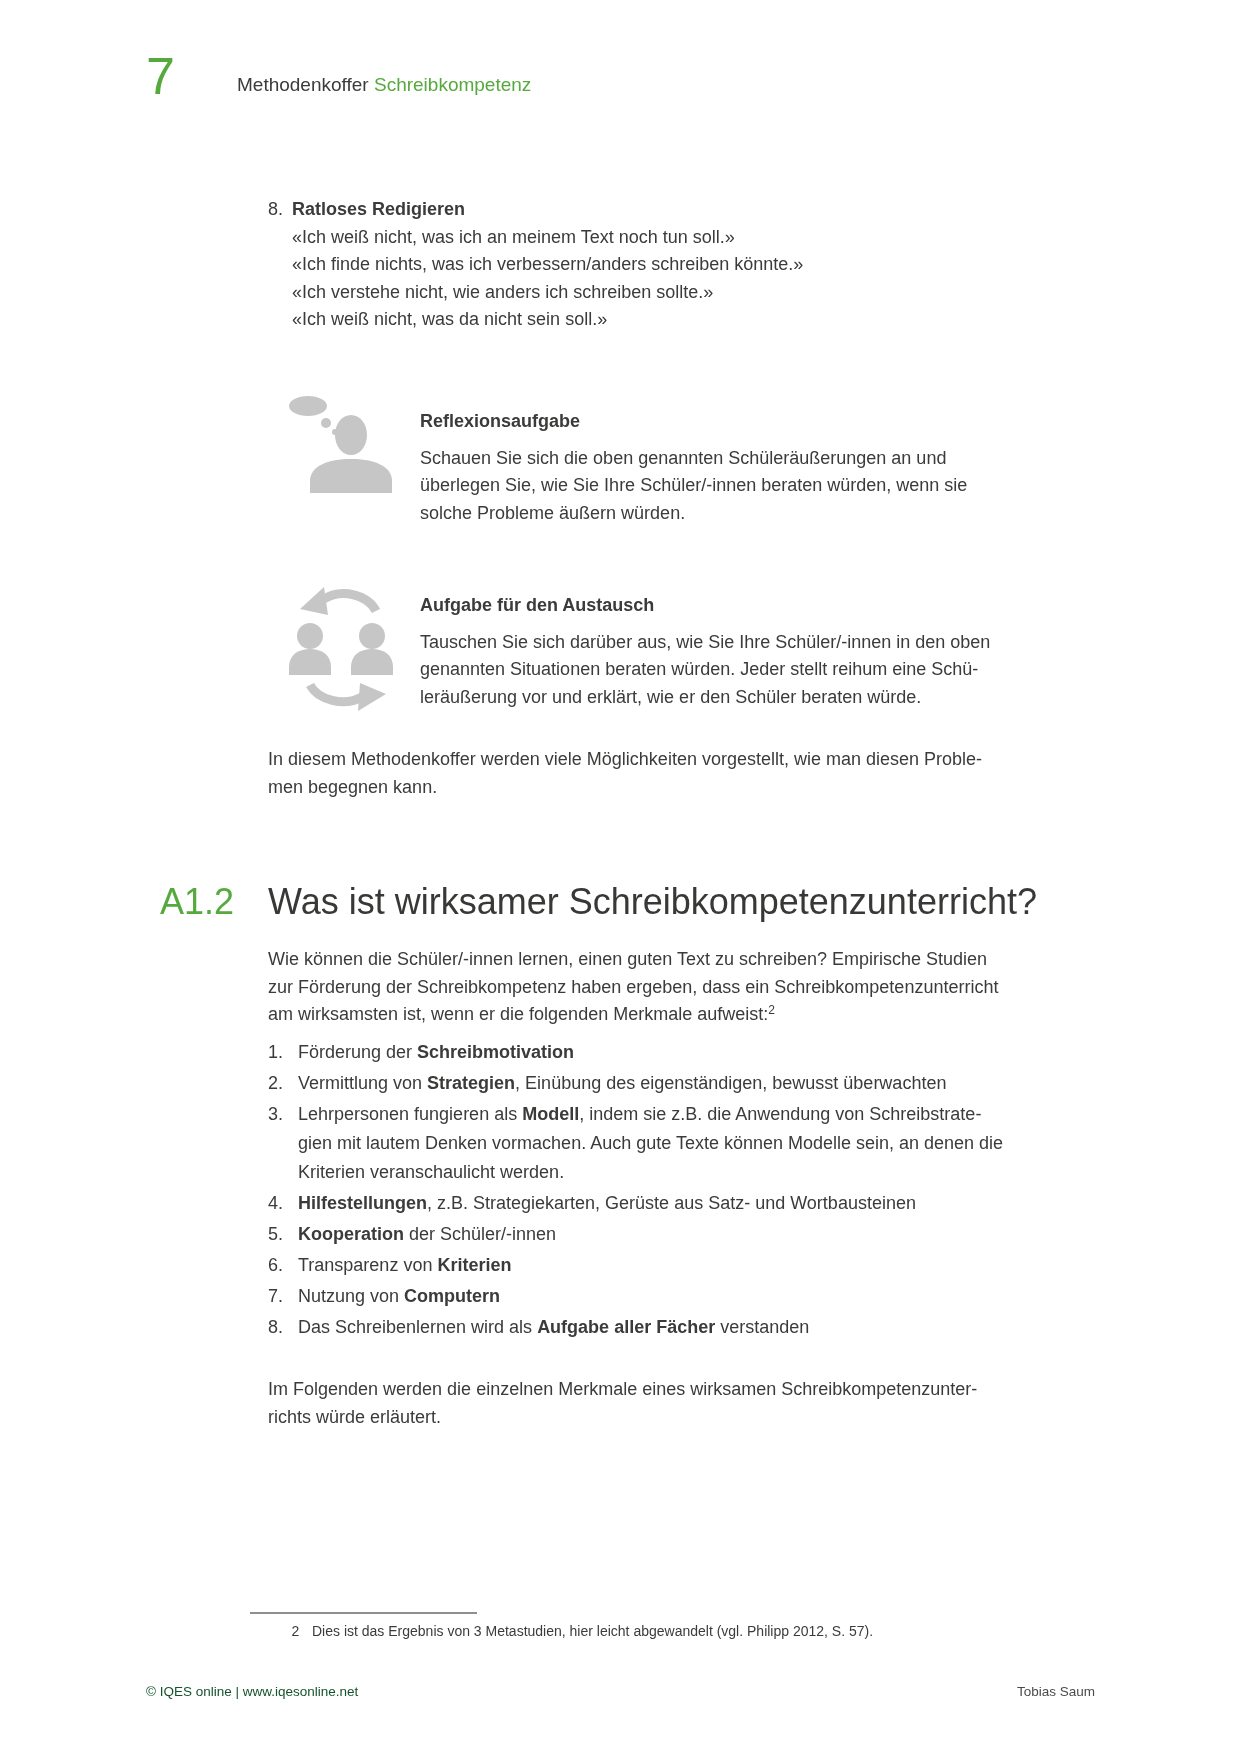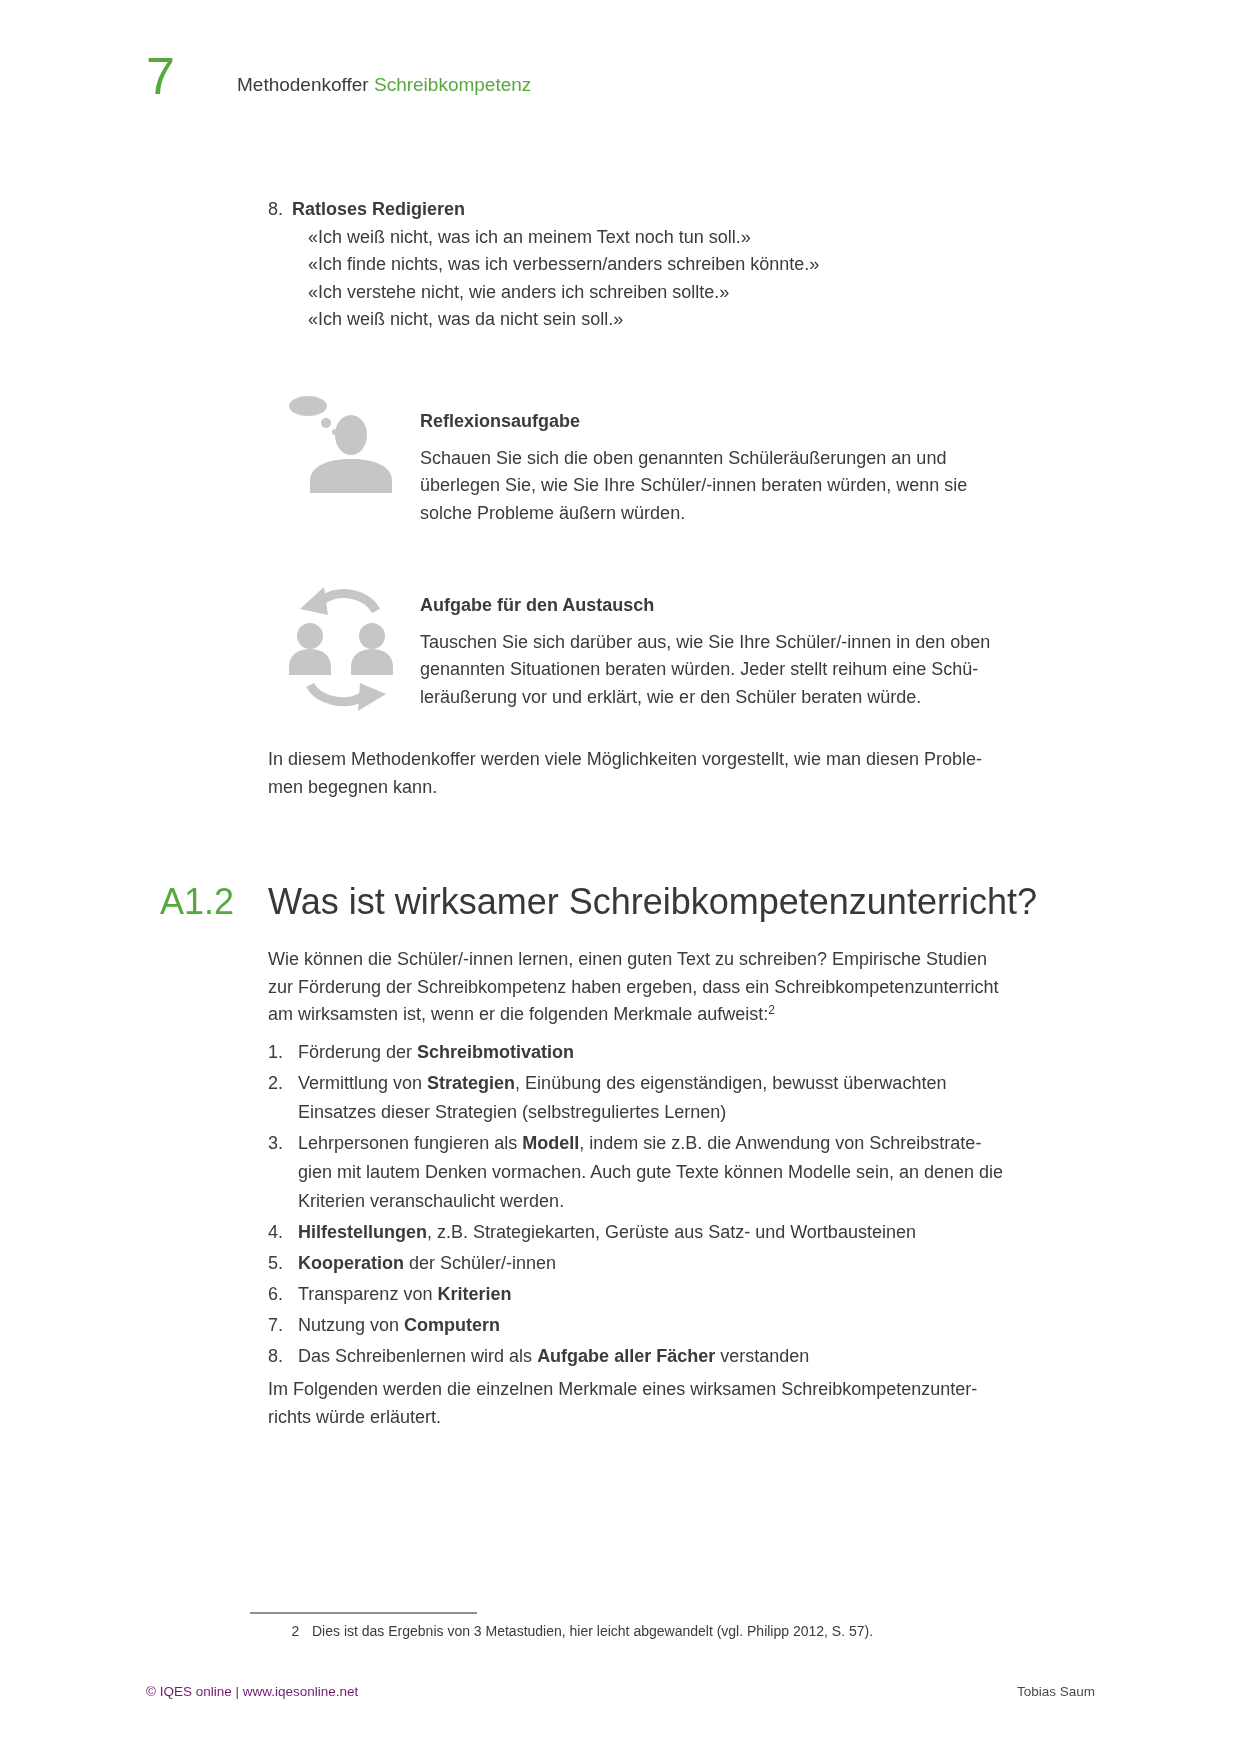--- a/index.html
+++ b/index.html
@@ -19,21 +19,21 @@
   .header-line { left:237px; top:74px; font-size:19px; line-height:1.2; white-space:nowrap; }
   .header-line .green { color:#56a93d; }
 
   
   .body-text { font-size:18px; line-height:27.5px; }
   .line { white-space:nowrap; }
 
   
   .problem { left:268px; top:196px; }
   .problem .num { display:inline-block; width:24px; }
-  .problem .quotes { margin-left:40px; }
+  .problem .quotes { margin-left:24px; }
 
   
   .task-icon { width:110px; }
   .task-icon-1 { left:288px; top:393px; height:100px; }
   .task-icon-2 { left:288px; top:585px; height:127px; }
   .task-text-1 { left:420px; top:408px; }
   .task-text-2 { left:420px; top:592px; }
   .task-heading { font-size:18px; font-weight:bold; line-height:27.5px; margin-bottom:9px; }
 
   
@@ -51,21 +51,21 @@
   .li { display:flex; margin-bottom:2px; }
   .li .num { width:30px; flex:none; }
   .li-body { flex:1; }
 
   
   .fn-rule { left:250px; top:1612px; width:227px; height:2px; background:#8f8f8f; }
   .footnote { left:279px; top:1621px; font-size:14px; line-height:20px; white-space:nowrap;text-align:center; }
   .footnote .fn-num { display:inline-block; width:33px; }
 
   
-  .footer-left  { left:146px;  top:1684px; font-size:13.5px; color:#701a75; white-space:nowrap; }
+  .footer-left  { left:146px;  top:1684px; font-size:13.5px; color:#14532d; white-space:nowrap; }
   .footer-right { right:145px; top:1684px; font-size:13.5px; color:#4b4b4a; white-space:nowrap; }
 
   svg .ic { fill:#c6c6c6; }
   svg .ic-stroke { fill:none; stroke:#c6c6c6; stroke-width:9; }
 </style>
 </head>
 <body>
 
 <div class="page">
 
@@ -145,21 +145,20 @@
       <span class="num">1.</span>
       <div class="li-body">
         <div class="line"><span>Förderung der </span><b>Schreibmotivation</b><span></span></div>
       </div>
     </div>
 
     <div class="li">
       <span class="num">2.</span>
       <div class="li-body">
         <div class="line"><span>Vermittlung von </span><b>Strategien</b><span>, Einübung des eigenständigen, bewusst überwachten</span></div>
-        <div class="line">Einsatzes dieser Strategien (selbstreguliertes Lernen)</div>
       </div>
     </div>
 
     <div class="li">
       <span class="num">3.</span>
       <div class="li-body">
         <div class="line"><span>Lehrpersonen fungieren als </span><b>Modell</b><span>, indem sie z.B. die Anwendung von Schreibstrate-</span></div>
         <div class="line">gien mit lautem Denken vormachen. Auch gute Texte können Modelle sein, an denen die</div>
         <div class="line">Kriterien veranschaulicht werden.</div>
       </div>

